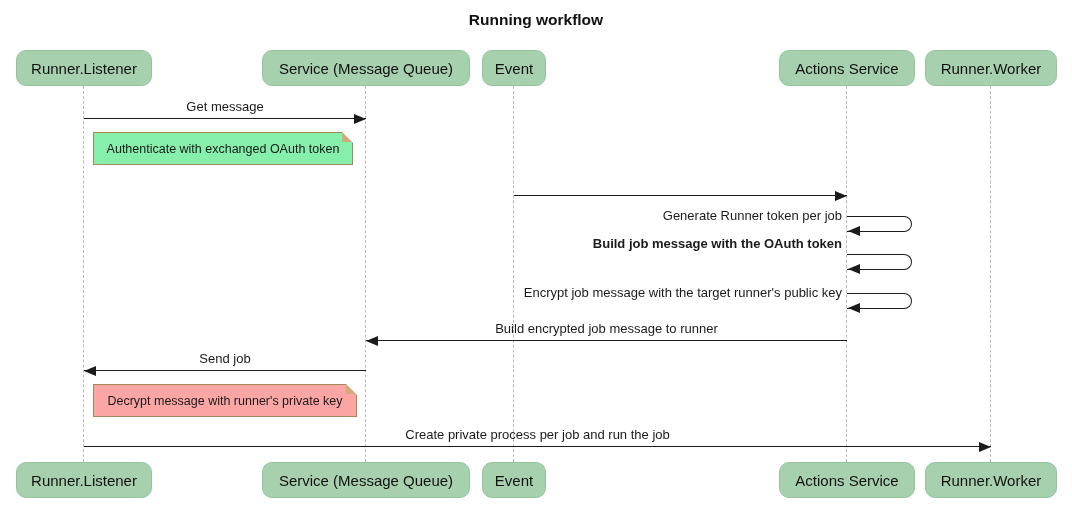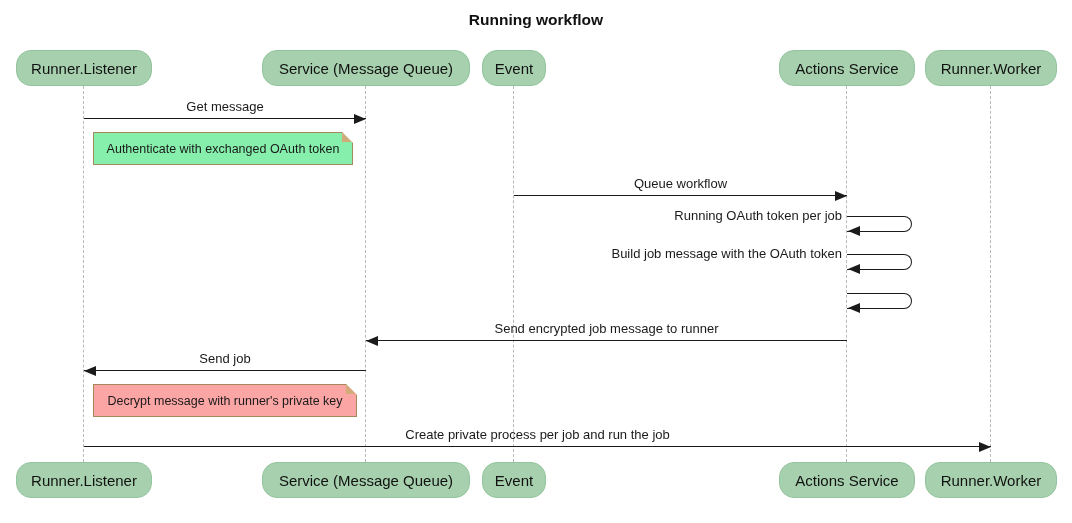--- a/index.html
+++ b/index.html
@@ -6,21 +6,21 @@
   #stage{
     position:relative;width:1072px;height:523px;background:#ffffff;overflow:hidden;
     font-family:"Liberation Sans", sans-serif;color:#1a1a1a;
   }
   .title{
     position:absolute;top:11px;left:0;width:100%;text-align:center;
     font-size:15.5px;font-weight:bold;color:#111;
   }
   .pbox{
     position:absolute;height:36px;box-sizing:border-box;
-    border-radius:15px;display:flex;align-items:center;justify-content:center;
+    border-radius:10px;display:flex;align-items:center;justify-content:center;
     font-size:15px;color:#111;white-space:nowrap;
   }
   .lifeline{position:absolute;width:0;border-left:1px dashed #b9b9b9;}
   .mline{position:absolute;height:0;border-top:1.3px solid #1b1b1b;}
   .ahead{position:absolute;width:0;height:0;border-top:5px solid transparent;border-bottom:5px solid transparent;}
   .ahead.r{border-left:12px solid #1b1b1b;}
   .ahead.l{border-right:12px solid #1b1b1b;}
   .mlabel{
     position:absolute;height:16px;line-height:16px;font-size:13px;text-align:center;
     white-space:nowrap;color:#1a1a1a;
@@ -52,32 +52,32 @@
     <div class="lifeline" style="left: 365px; top: 86px; height: 376px; border-left-color: rgb(185, 185, 185);"></div>
     <div class="lifeline" style="left: 513px; top: 86px; height: 376px; border-left-color: rgb(185, 185, 185);"></div>
     <div class="lifeline" style="left: 846px; top: 86px; height: 376px; border-left-color: rgb(185, 185, 185);"></div>
     <div class="lifeline" style="left: 990px; top: 86px; height: 376px; border-left-color: rgb(185, 185, 185);"></div>
     <div class="mline" style="left: 84px; top: 118px; width: 282px; border-top-color: rgb(27, 27, 27);"></div>
     <div class="ahead r" style="left: 354px; top: 114px; border-left-color: rgb(27, 27, 27);"></div>
     <div class="mlabel" style="left: -25px; width: 500px; top: 99px;">Get message</div>
     <div class="note" style="left: 93px; top: 132px; width: 260px; height: 33px; background: #86efac; border-color: rgb(165, 136, 92);">Authenticate with exchanged OAuth token<div class="note-cut"></div><div class="note-flap"></div></div>
     <div class="mline" style="left: 514px; top: 195px; width: 333px; border-top-color: rgb(27, 27, 27);"></div>
     <div class="ahead r" style="left: 835px; top: 191px; border-left-color: rgb(27, 27, 27);"></div>
-    <div class="mlabel" style="left: 430.5px; width: 500px; top: 176px;">Queue workflow</div>
     <div class="self-loop" style="left: 847px; top: 216px; border-color: rgb(27, 27, 27);"></div>
     <div class="ahead l" style="left: 848px; top: 226px; border-right-color: rgb(27, 27, 27);"></div>
-    <div class="self-label" style="right: 230px; top: 208px;">Running OAuth token per job</div>
+    <div class="self-label" style="right: 230px; top: 208px;">Generate Runner token per job</div>
     <div class="self-loop" style="left: 847px; top: 254px; border-color: rgb(27, 27, 27);"></div>
     <div class="ahead l" style="left: 848px; top: 264px; border-right-color: rgb(27, 27, 27);"></div>
-    <div class="self-label" style="right: 230px; top: 246px;">Build job message with the OAuth token</div>
+    <div class="self-label" style="right: 230px; top: 236px; font-weight: bold;">Build job message with the OAuth token</div>
     <div class="self-loop" style="left: 847px; top: 293px; border-color: rgb(27, 27, 27);"></div>
     <div class="ahead l" style="left: 848px; top: 303px; border-right-color: rgb(27, 27, 27);"></div>
+    <div class="self-label" style="right: 230px; top: 285px;">Encrypt job message with the target runner's public key</div>
     <div class="mline" style="left: 366px; top: 340px; width: 481px; border-top-color: rgb(27, 27, 27);"></div>
     <div class="ahead l" style="left: 366px; top: 336px; border-right-color: rgb(27, 27, 27);"></div>
-    <div class="mlabel" style="left: 356.5px; width: 500px; top: 321px;">Send encrypted job message to runner</div>
+    <div class="mlabel" style="left: 356.5px; width: 500px; top: 321px;">Build encrypted job message to runner</div>
     <div class="mline" style="left: 84px; top: 370px; width: 282px; border-top-color: rgb(27, 27, 27);"></div>
     <div class="ahead l" style="left: 84px; top: 366px; border-right-color: rgb(27, 27, 27);"></div>
     <div class="mlabel" style="left: -25px; width: 500px; top: 351px;">Send job</div>
     <div class="note" style="left: 93px; top: 384px; width: 264px; height: 33px; background: #fca5a5; border-color: rgb(165, 136, 92);">Decrypt message with runner's private key<div class="note-cut"></div><div class="note-flap"></div></div>
     <div class="mline" style="left: 84px; top: 446px; width: 907px; border-top-color: rgb(27, 27, 27);"></div>
     <div class="ahead r" style="left: 979px; top: 442px; border-left-color: rgb(27, 27, 27);"></div>
     <div class="mlabel" style="left: 287.5px; width: 500px; top: 427px;">Create private process per job and run the job</div>
     <div class="pbox" style="left: 16px; top: 50px; width: 136px; background: rgb(167, 209, 174); border: 1px solid rgb(148, 196, 158);">Runner.Listener</div>
     <div class="pbox" style="left: 16px; top: 462px; width: 136px; background: rgb(167, 209, 174); border: 1px solid rgb(148, 196, 158);">Runner.Listener</div>
     <div class="pbox" style="left: 262px; top: 50px; width: 208px; background: rgb(167, 209, 174); border: 1px solid rgb(148, 196, 158);">Service (Message Queue)</div>

